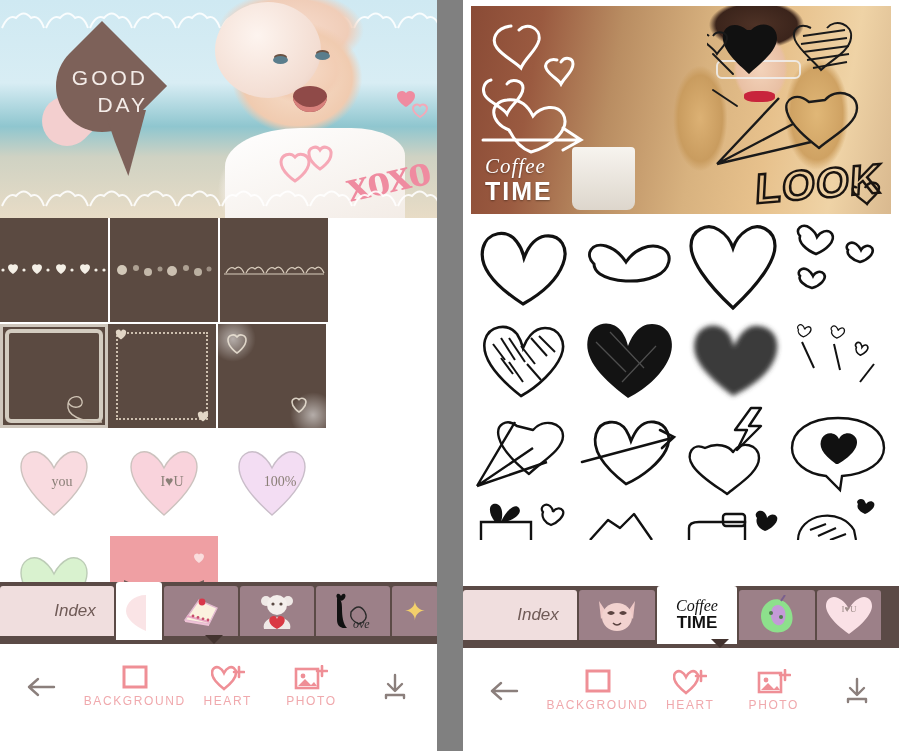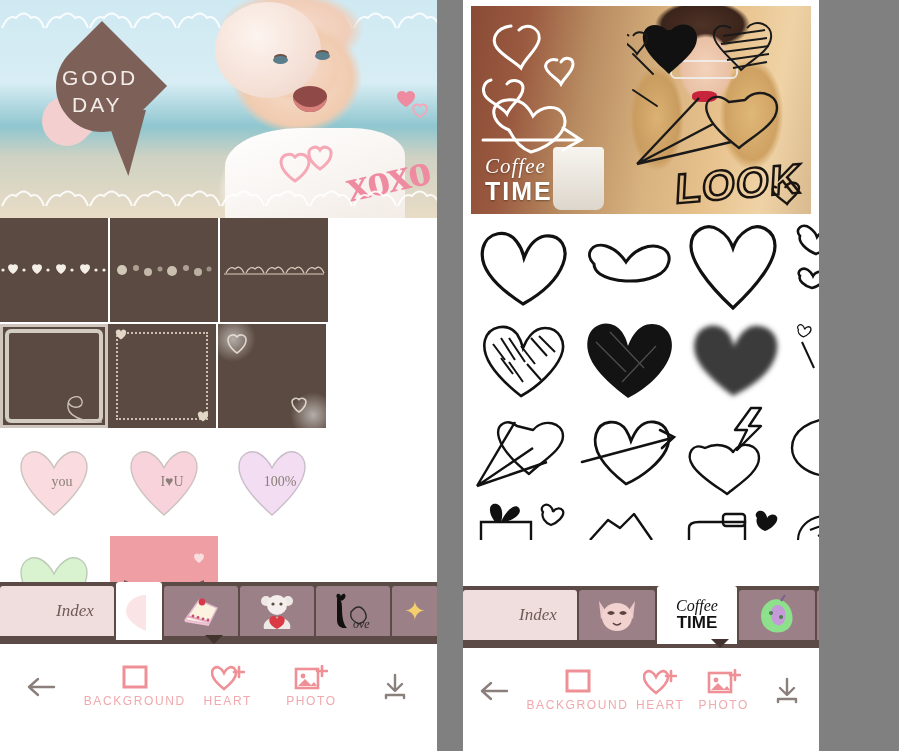--- a/index.html
+++ b/index.html
@@ -4,21 +4,21 @@
 <style>
   * { box-sizing: border-box; margin:0; padding:0; }
   html,body { width:899px; height:751px; overflow:hidden; background:#808080;
               font-family:"Liberation Sans", sans-serif; }
 
   #app { position:relative; width:899px; height:751px; display:flex; background:#808080; }
 
   .panel { position:relative; height:751px; background:#ffffff; overflow:hidden; }
   #panel-left  { width:437px; }
   .divider     { width:26px; height:751px; background:#808080; flex:0 0 26px; }
-  #panel-right { width:356px; }
+  #panel-right { width:436px; }
 
   
   .preview { position:relative; width:100%; overflow:hidden; }
   #preview-left  { height:218px; background:linear-gradient(#cfe9f2 0%, #d8edf4 38%, #8fc6cf 58%, #cfd2c3 72%, #e8dcc6 100%); }
   #preview-right { height:214px; margin:6px 8px 0 8px; width:calc(100% - 16px); height:208px;
                    background:linear-gradient(100deg,#8a4b36 0%,#9a5a40 16%,#b98d62 34%,#d8b27f 54%,#e7c18c 70%,#efd3a6 86%,#d9b98f 100%); }
 
   
   .baby { position:absolute; right:18px; bottom:0; width:250px; height:218px;
           background:
@@ -40,23 +40,23 @@
 
   .heartlace { position:absolute; left:0; width:100%; height:30px; opacity:.92; }
   .heartlace.top { top:6px; } .heartlace.bot { bottom:4px; }
 
   .goodday-wrap { position:absolute; left:42px; top:34px; width:116px; height:140px; }
   .gd-heart { position:absolute; background:#7d6159; }
   .gd-heart.big { left:14px; top:6px; width:92px; height:92px; transform:rotate(-45deg); border-radius:50% 0 0 50%; }
   .gd-tail { position:absolute; left:62px; top:76px; width:42px; height:66px; background:#7d6159;
              clip-path:polygon(0 0,100% 0,58% 100%,26% 48%); }
   .gd-heart.pinkl { left:0px; top:62px; width:50px; height:50px; background:#f3cfcf; border-radius:50% 0 50% 50%; transform:rotate(45deg); }
-  .gd-text { position:absolute; left:20px; top:30px; width:100px; color:#f4ece8;
+  .gd-text { position:absolute; left:6px; top:30px; width:100px; color:#f4ece8;
              font-family:"Liberation Sans", sans-serif; font-size:21px; letter-spacing:3px; line-height:27px;
-             text-align:left; font-weight:300; }
+             text-align:right; font-weight:300; }
   .gd-text .d2 { margin-left:10px; }
 
   .xoxo { position:absolute; right:8px; bottom:14px; color:#ef8ba0; font-size:46px; font-weight:700;
           letter-spacing:-2px; transform:rotate(-13deg); font-family:"Liberation Serif", serif; }
   .coffee-time { position:absolute; left:14px; bottom:8px; color:#fff; }
   .coffee-time .c1 { font-family:"Liberation Serif", serif; font-style:italic; font-size:21px; letter-spacing:1px;
                      text-shadow:0 1px 2px rgba(0,0,0,.35); }
   .coffee-time .c2 { font-family:"Liberation Sans", sans-serif; font-weight:700; font-size:25px; letter-spacing:2px;
                      text-shadow:0 1px 2px rgba(0,0,0,.35); margin-top:-2px; }
   .look { position:absolute; right:10px; bottom:6px; font-family:"Liberation Sans", sans-serif; font-weight:700;
@@ -94,21 +94,21 @@
   .candy .lbl { position:absolute; left:16px; right:0; top:38%; text-align:center;
                 font-family:"Liberation Serif", serif; font-size:14px; color:#8a7f77; }
   .cat-face { position:absolute; inset:0; background:#ef9fa3; }
 
   
   .tabstrip { position:relative; height:62px; background:#5b4a46; display:flex; align-items:flex-start;
               padding-top:4px; overflow:hidden; }
   .tab { position:relative; height:50px; margin-right:2px; background:#9c8088; flex:0 0 auto;
          display:flex; align-items:center; justify-content:center; border-radius:3px 3px 0 0; overflow:hidden; }
   .tab.index { background:#f0dede; width:114px; }
-  .tab.index span { font-family:Liberation Serif, serif; font-style:italic; font-size:17px; color:#6f5a56;margin-left:36px; }
+  .tab.index span { font-family:Liberation Sans, sans-serif; font-style:italic; font-size:17px; color:#6f5a56;margin-left:36px; }
   .tab.active { background:#fff; height:58px; margin-top:-4px; }
   .tab.icon { width:74px; }
   .tab.narrow { width:46px; }
   .tab .glyph { font-size:26px; line-height:1; }
   .tab .coffee-lbl { text-align:center; line-height:1.02; }
   .tab .coffee-lbl .a { font-family:"Liberation Serif", serif; font-style:italic; font-size:16px; color:#111; display:block; }
   .tab .coffee-lbl .b { font-family:"Liberation Sans", sans-serif; font-weight:700; font-size:17px; color:#111; display:block; }
   .tab-caret { position:absolute; bottom:0; width:0; height:0; border-left:9px solid transparent;
                border-right:9px solid transparent; border-top:9px solid #43332f; }
 

